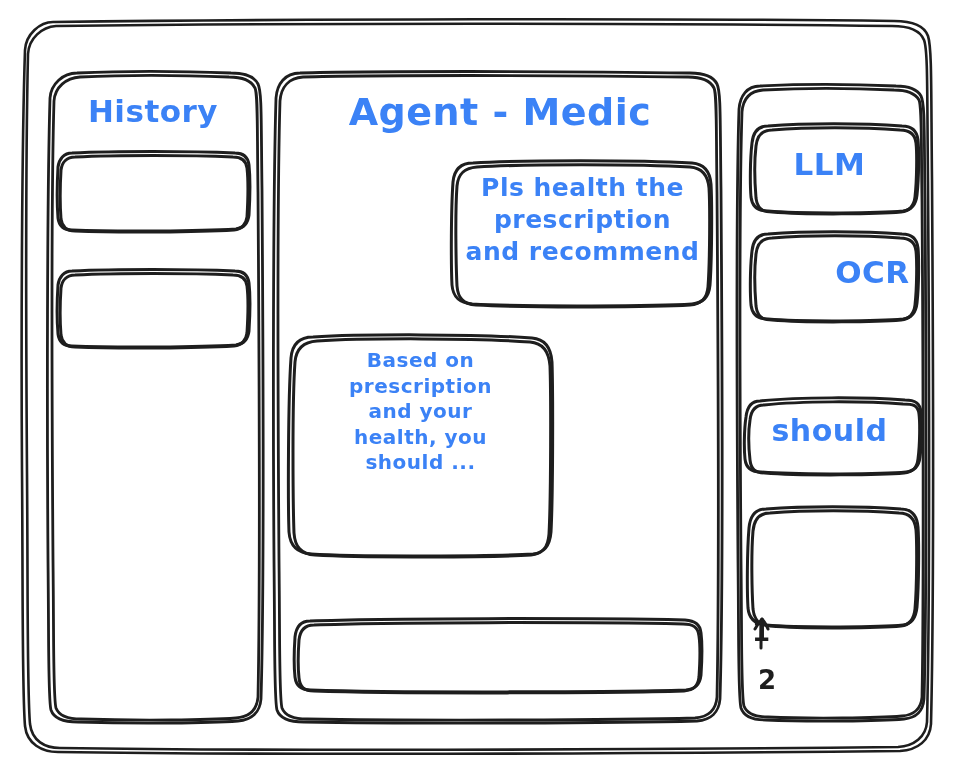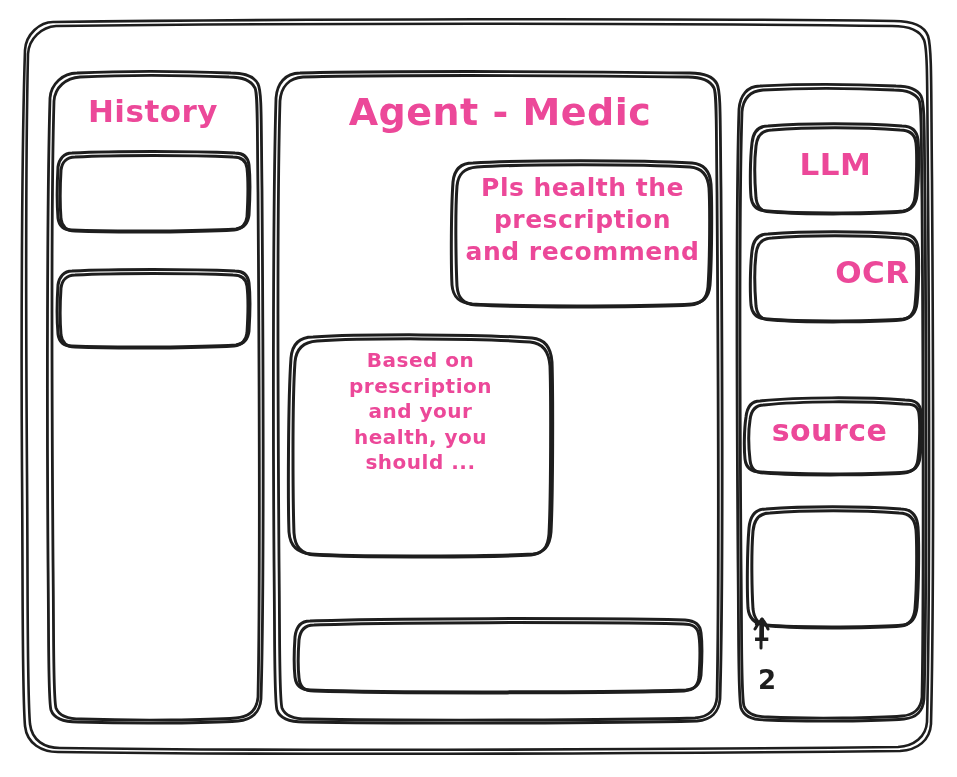--- a/index.html
+++ b/index.html
@@ -32,21 +32,21 @@
     stroke-linejoin: round;
   }
   .stroke-frame { stroke-width: 2.6; }
   .stroke-panel { stroke-width: 2.8; }
   .stroke-box   { stroke-width: 3.0; }
 
   
   .hand {
     position: absolute;
     font-family: "DejaVu Sans", sans-serif;
-    color: #ec4899;
+    color: #3b82f6;
     font-weight: 600;
     letter-spacing: 0.5px;
     line-height: 1.28;
     text-align: center;
     white-space: pre-line;
     user-select: none;
   }
 
   #history-title {
     left: 58px; top: 92px; width: 190px;
@@ -60,21 +60,20 @@
     left: 461px; top: 172px; width: 243px;
     font-size: 25px;
   }
   #assistant-msg-text {
     left: 298px; top: 348px; width: 245px;
     font-size: 20px;
   }
   #llm-label {
     left: 752px; top: 145px; width: 155px;
     font-size: 31px;
-    padding-left: 6px;
   }
   #ocr-label {
     left: 752px; top: 253px; width: 155px;
     font-size: 31px;
     margin-left: 43px;
   }
   #params-label {
     left: 748px; top: 412px; width: 163px;
     font-size: 30px;
   }
@@ -446,20 +445,20 @@
 and your
 health, you
 should ...</div>
 
   <div class="hit" style="left:295px; top:620px; width:406px; height:72px;" title=""></div>
 
   <div class="hand" id="llm-label">LLM</div>
 
   <div class="hand" id="ocr-label">OCR</div>
 
-  <div class="hand" id="params-label">source</div>
+  <div class="hand" id="params-label">should</div>
 
 
   <div class="doc-item" id="doc-item-1">1</div>
 
   <div class="doc-item" id="doc-item-2">2</div>
 
 </div>
 
 </body></html>

